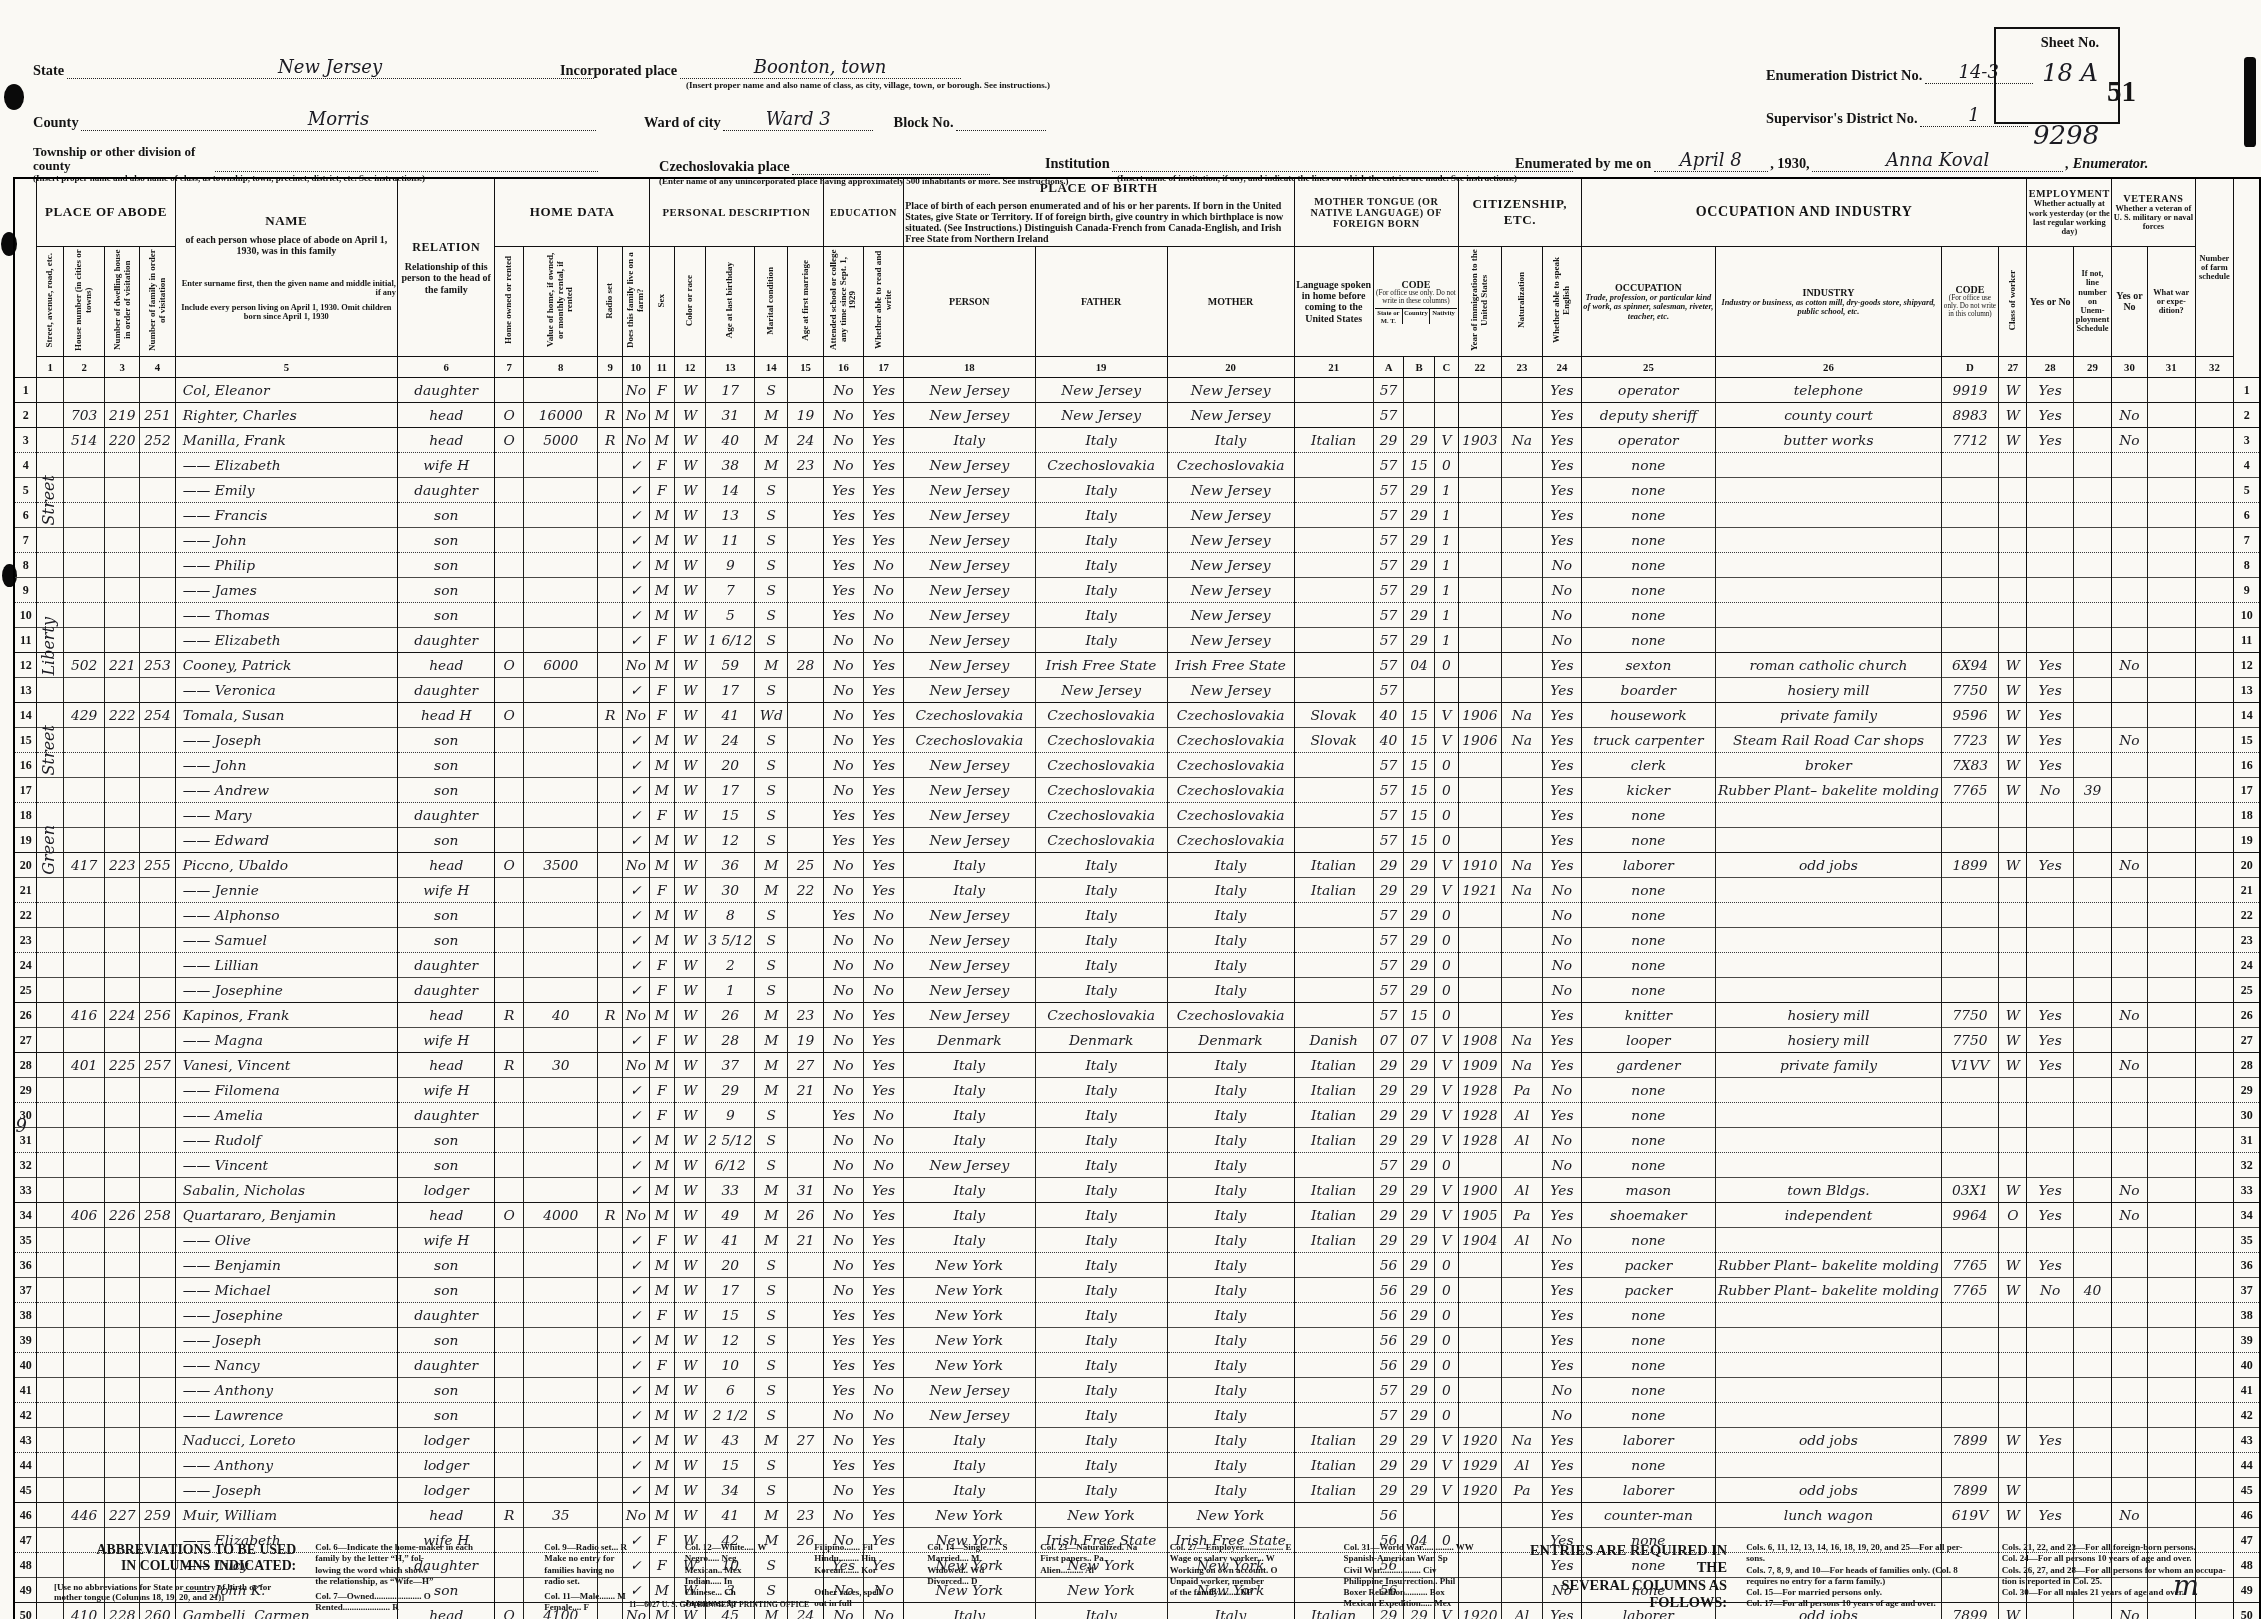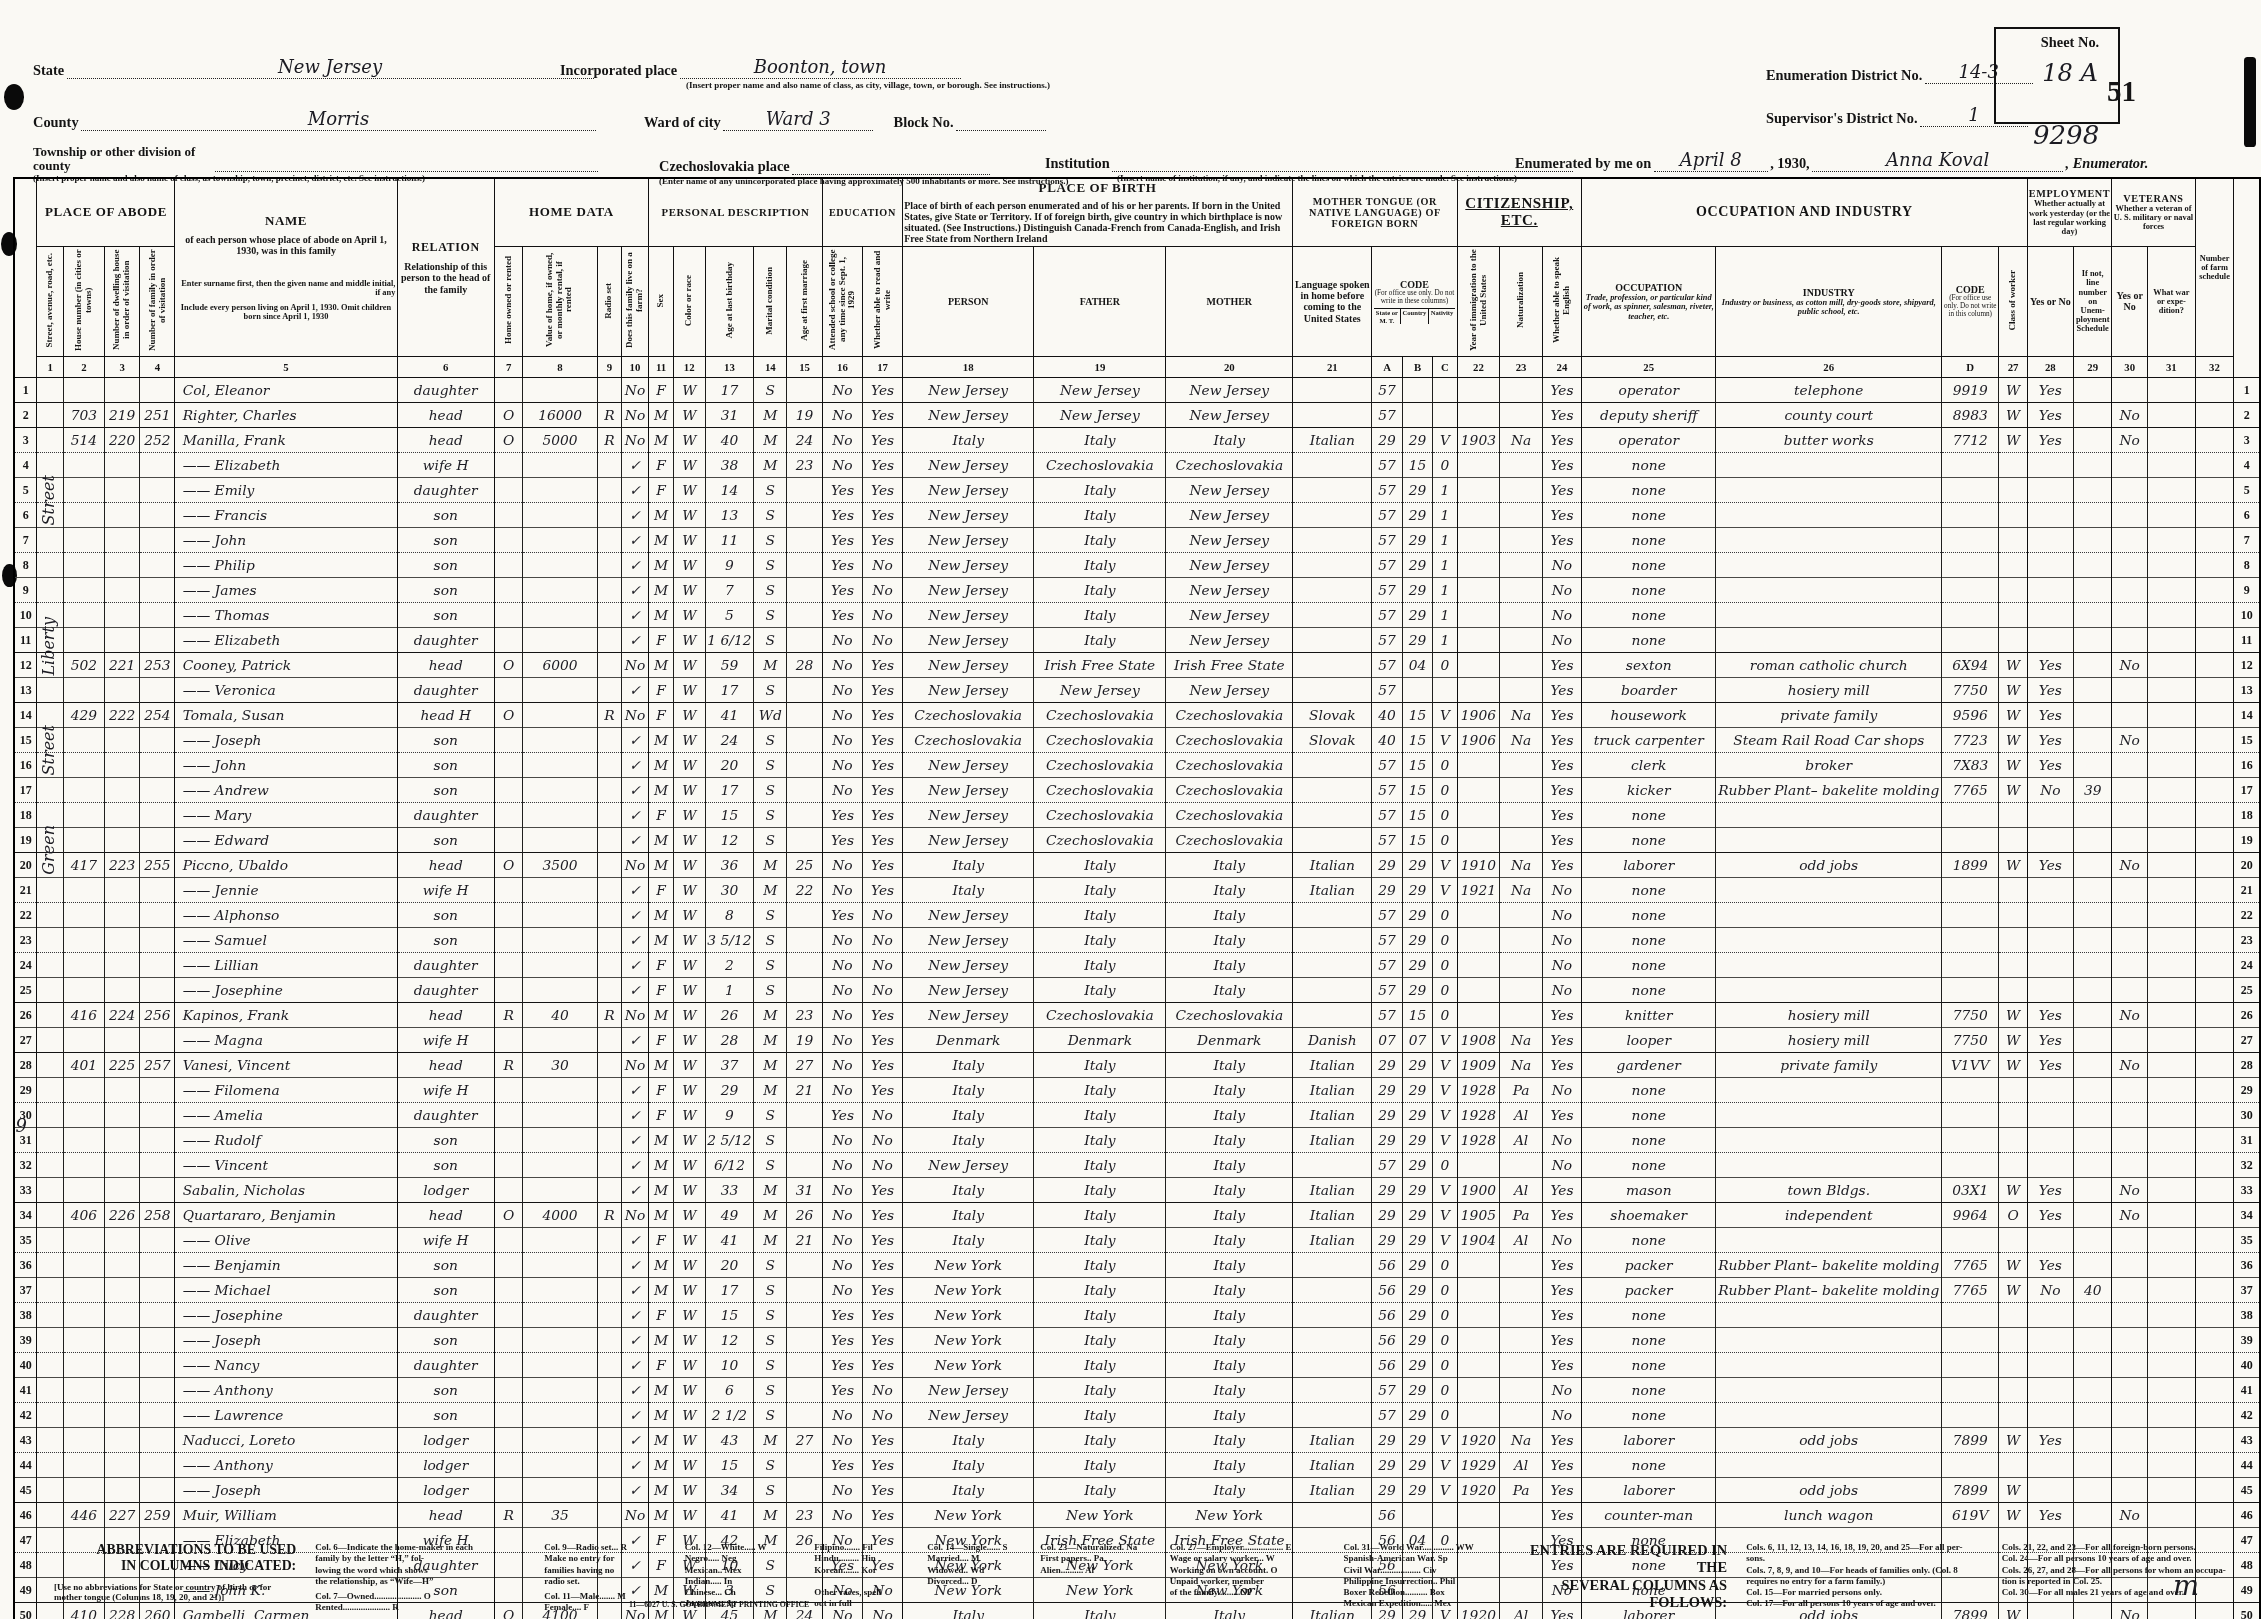--- a/index.html
+++ b/index.html
@@ -188,21 +188,21 @@
           <div class="gd" style="margin-top:6px;">Relationship of this person to the head of the family</div>
         </th>
         <th colspan="4" class="gt">HOME DATA</th>
         <th colspan="5" class="gt" style="font-size:10.8px;">PERSONAL DESCRIPTION</th>
         <th colspan="2" class="gt" style="font-size:10.2px;">EDUCATION</th>
         <th colspan="3">
           <div class="gt">PLACE OF BIRTH</div>
           <div class="gd" style="margin-top:3.6px;text-align:left;">Place of birth of each person enumerated and of his or her parents.  If born in the United States, give State or Territory.  If of foreign birth, give country in which birthplace is now situated.  (See Instructions.)  Distinguish Canada-French from Canada-English, and Irish Free State from Northern Ireland</div>
         </th>
         <th colspan="4" class="gt" style="font-size:10.2px;">MOTHER TONGUE (OR NATIVE LANGUAGE) OF FOREIGN BORN</th>
-        <th colspan="3" class="gt" style="font-size:15px;text-decoration:underline;">CITIZENSHIP, ETC.</th>
+        <th colspan="3" class="gt" style="font-size:13px;">CITIZENSHIP, ETC.</th>
         <th colspan="4" class="gt" style="font-size:14px;">OCCUPATION AND INDUSTRY</th>
         <th colspan="2">
           <div class="gt" style="font-size:10.2px;">EMPLOYMENT</div>
           <div class="gd2">Whether actually at work yesterday (or the last regu­lar working day)</div>
         </th>
         <th colspan="2">
           <div class="gt" style="font-size:10.2px;">VETERANS</div>
           <div class="gd2">Whether a vet­eran of U. S. military or naval forces</div>
         </th>
         <th rowspan="2">

